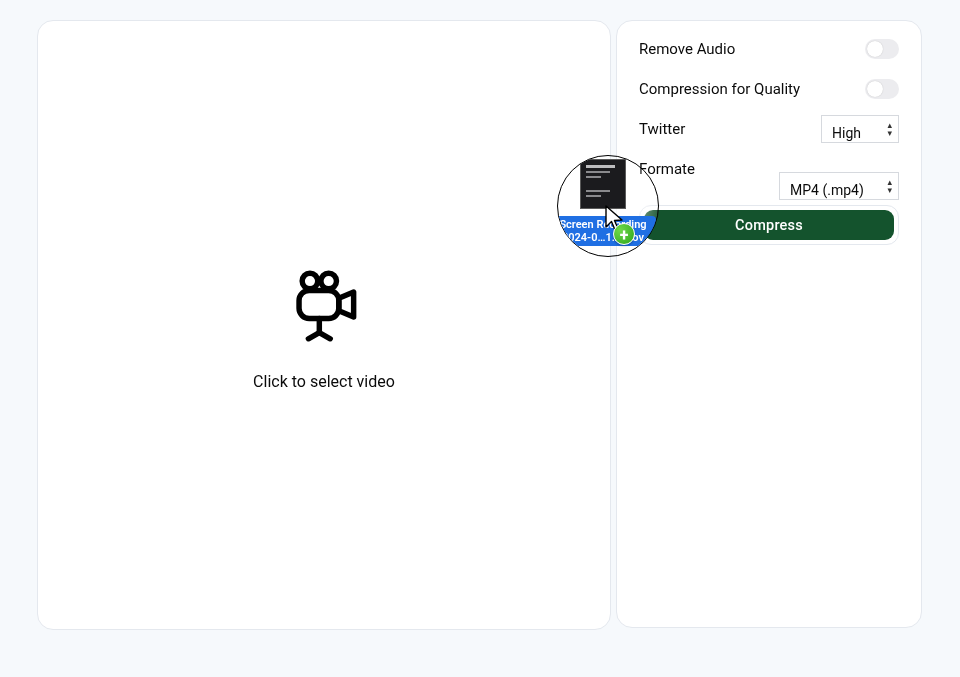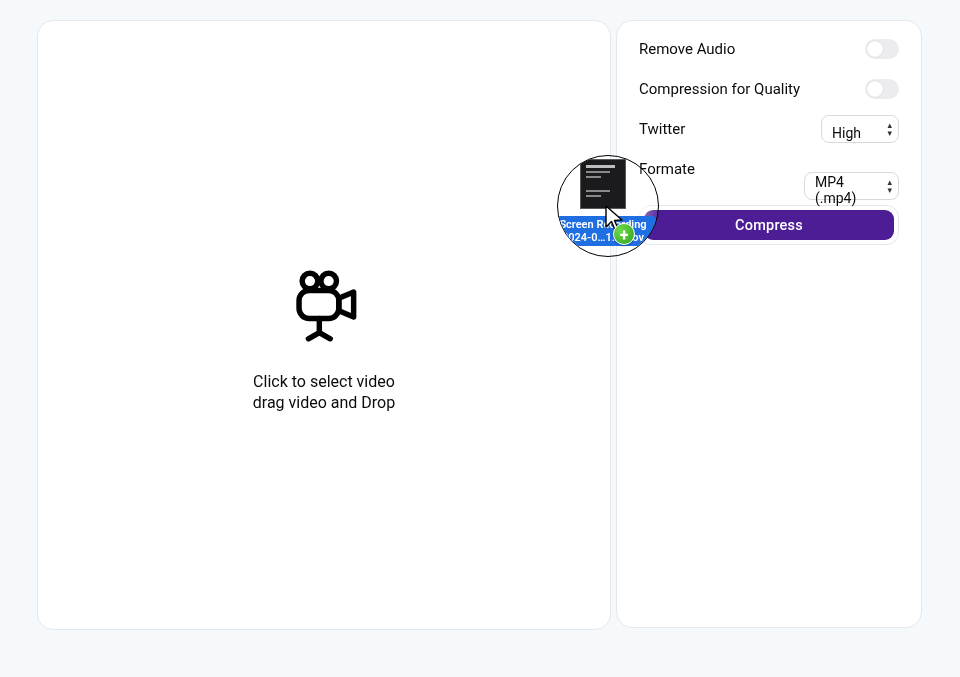--- a/index.html
+++ b/index.html
@@ -34,21 +34,21 @@
     left: 0; right: 0;
     top: 246px;
     text-align: center;
   }
   .drop-content .icon-wrap {
     display: flex;
     justify-content: center;
     margin-bottom: 26px;
   }
   .drop-lines p {
-    margin: 0 0;
+    margin: 10px 0;
     font-size: 16px;
     line-height: 21px;
     font-weight: 400;
   }
 
   
   .settings-panel {
     left: 616px;
     top: 20px;
     width: 306px;
@@ -86,31 +86,31 @@
     border-radius: 50%;
     top: 2px; left: 2px;
     box-shadow: 0 0 1px rgba(0,0,0,0.25);
   }
 
   
   .select {
     flex: 0 0 auto;
     height: 28px;
     border: 1px solid #d6d9de;
-    border-radius: 8px;
+    border-radius: 0;
     background: #ffffff;
     display: flex;
     align-items: center;
     padding: 8px 22px 0 10px;
     font-size: 14px;
     position: relative;
     box-sizing: border-box;
   }
   .select.quality { width: 78px; }
-  .select.formate { width: 95px; margin-top: 33px; }
+  .select.formate { width: 120px; margin-top: 33px; }
   .select .stepper {
     position: absolute;
     right: 6px;
     top: 50%;
     transform: translateY(-50%);
     display: flex;
     flex-direction: column;
     line-height: 0;
   }
   .stepper span {
@@ -126,21 +126,21 @@
     height: 40px;
     border: 1px solid #e4e8ee;
     border-radius: 12px;
     padding: 4px;
     box-sizing: border-box;
   }
   .compress-btn {
     width: 100%;
     height: 100%;
     border-radius: 9px;
-    background: #4c1d95;
+    background: #14532d;
     color: #ffffff;
     font-size: 14.5px;
     font-weight: 500;
     display: flex;
     align-items: center;
     justify-content: center;
     letter-spacing: 0.2px;
   }
 
   
@@ -240,21 +240,20 @@
 
         <path d="M69 40 L88 32 L88 64 L69 56 Z"></path>
 
         <line x1="44" y1="66" x2="44" y2="84"></line>
         <line x1="44" y1="84" x2="30" y2="92"></line>
         <line x1="44" y1="84" x2="58" y2="92"></line>
       </svg>
     </div>
     <div class="drop-lines">
       <p>Click to select video</p>
-      <p>drag video and Drop</p>
     </div>
   </div>
 </div>
 
 <div class="panel settings-panel">
 
   <div class="row">
     <span class="row-label">Remove Audio</span>
     <div class="toggle"></div>
   </div>

